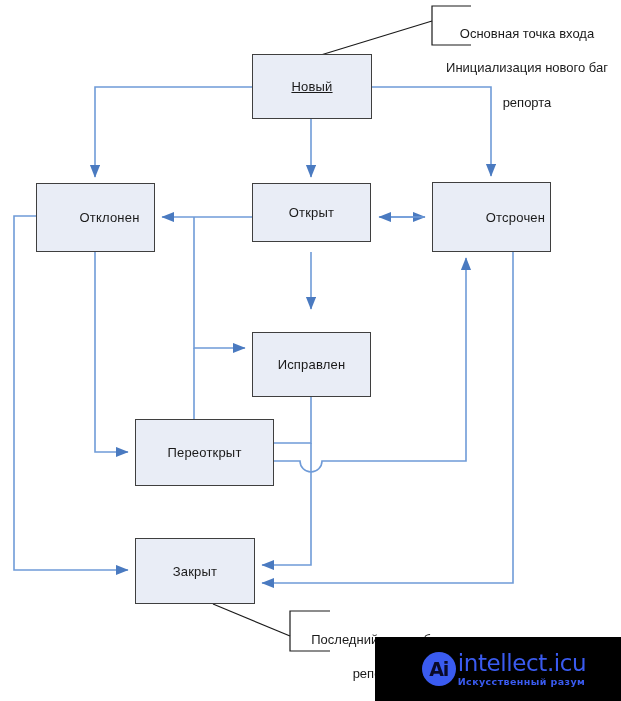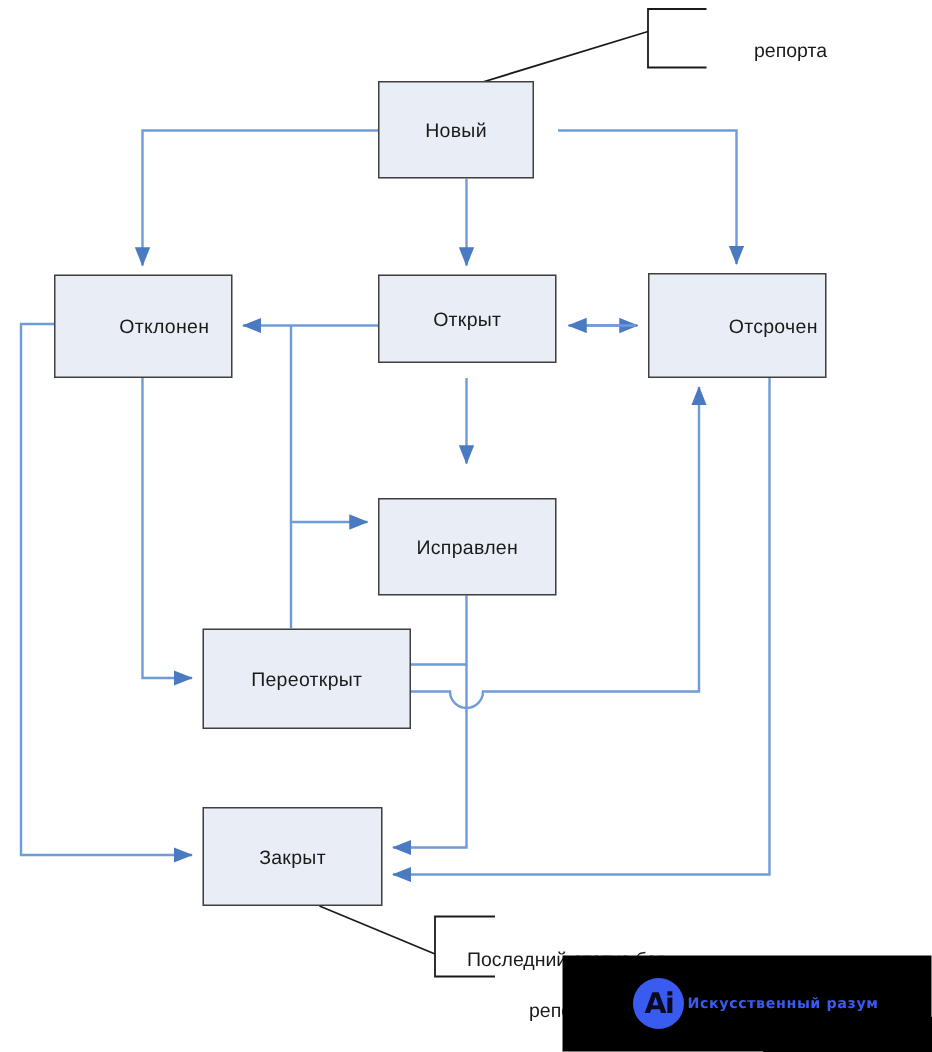--- a/index.html
+++ b/index.html
@@ -143,21 +143,21 @@
     <path d="M311,58 L432,21"></path>
     <path d="M213,604 L290,636"></path>
   </g>
 
   <g stroke="#1a1a1a" stroke-width="1.2" fill="none">
     <path d="M471,6 L432,6 L432,45 L471,45"></path>
     <path d="M330,611 L290,611 L290,651 L330,651"></path>
   </g>
 </svg>
 
-<div class="node" style="left:252px; top:54px; width:104px; height:65px;">
+<div class="node" style="left:252px; top:54px; width:120px; height:65px;text-decoration:underline;">
   <span>Новый</span>
 </div>
 
 <div class="node" style="left:36px; top:183px; width:119px; height:69px;padding-left:28px;">
   <span>Отклонен</span>
 </div>
 
 <div class="node" style="left:252px; top:183px; width:119px; height:59px;">
   <span>Открыт</span>
 </div>
@@ -172,30 +172,33 @@
 
 <div class="node" style="left:135px; top:419px; width:139px; height:67px;">
   <span>Переоткрыт</span>
 </div>
 
 <div class="node" style="left:135px; top:538px; width:120px; height:66px;">
   <span>Закрыт</span>
 </div>
 
 <div class="note" style="left:436px; top:8px; width:182px;">
+  <div>Основная точка входа</div>
+  <div>Инициализация нового баг</div>
   <div>репорта</div>
 </div>
 
 <div class="note" style="left:294px; top:614px; width:166px;">
   <div>Последний статус баг</div>
   <div>репорта</div>
 </div>
 
 <div class="logo-box" style="left:375px; top:637px; width:246px; height:64px;">
   <div class="logo-inner">
     <div class="logo-mark">
       <div class="logo-mark-glyph">Ai</div>
     </div>
     <div class="logo-text">
+      <div class="logo-word">intellect.icu</div>
       <div class="logo-tag">Искусственный разум</div>
     </div>
   </div>
 </div>
 
 </body></html>

